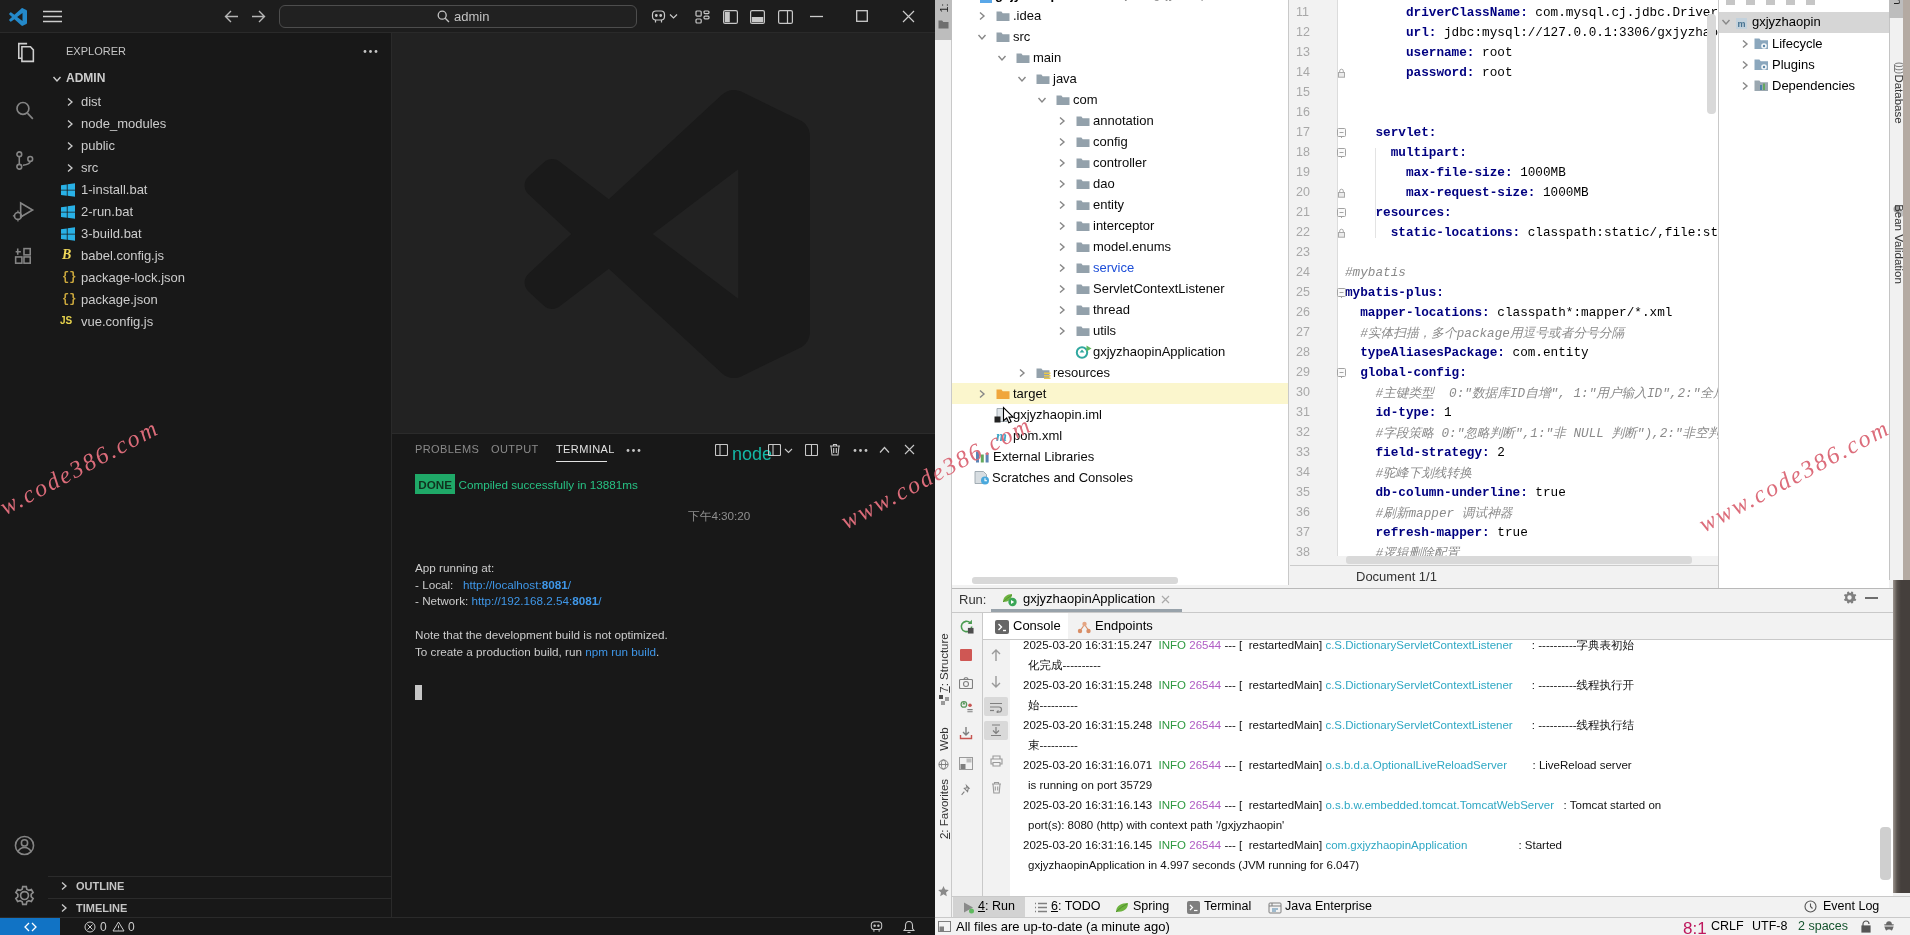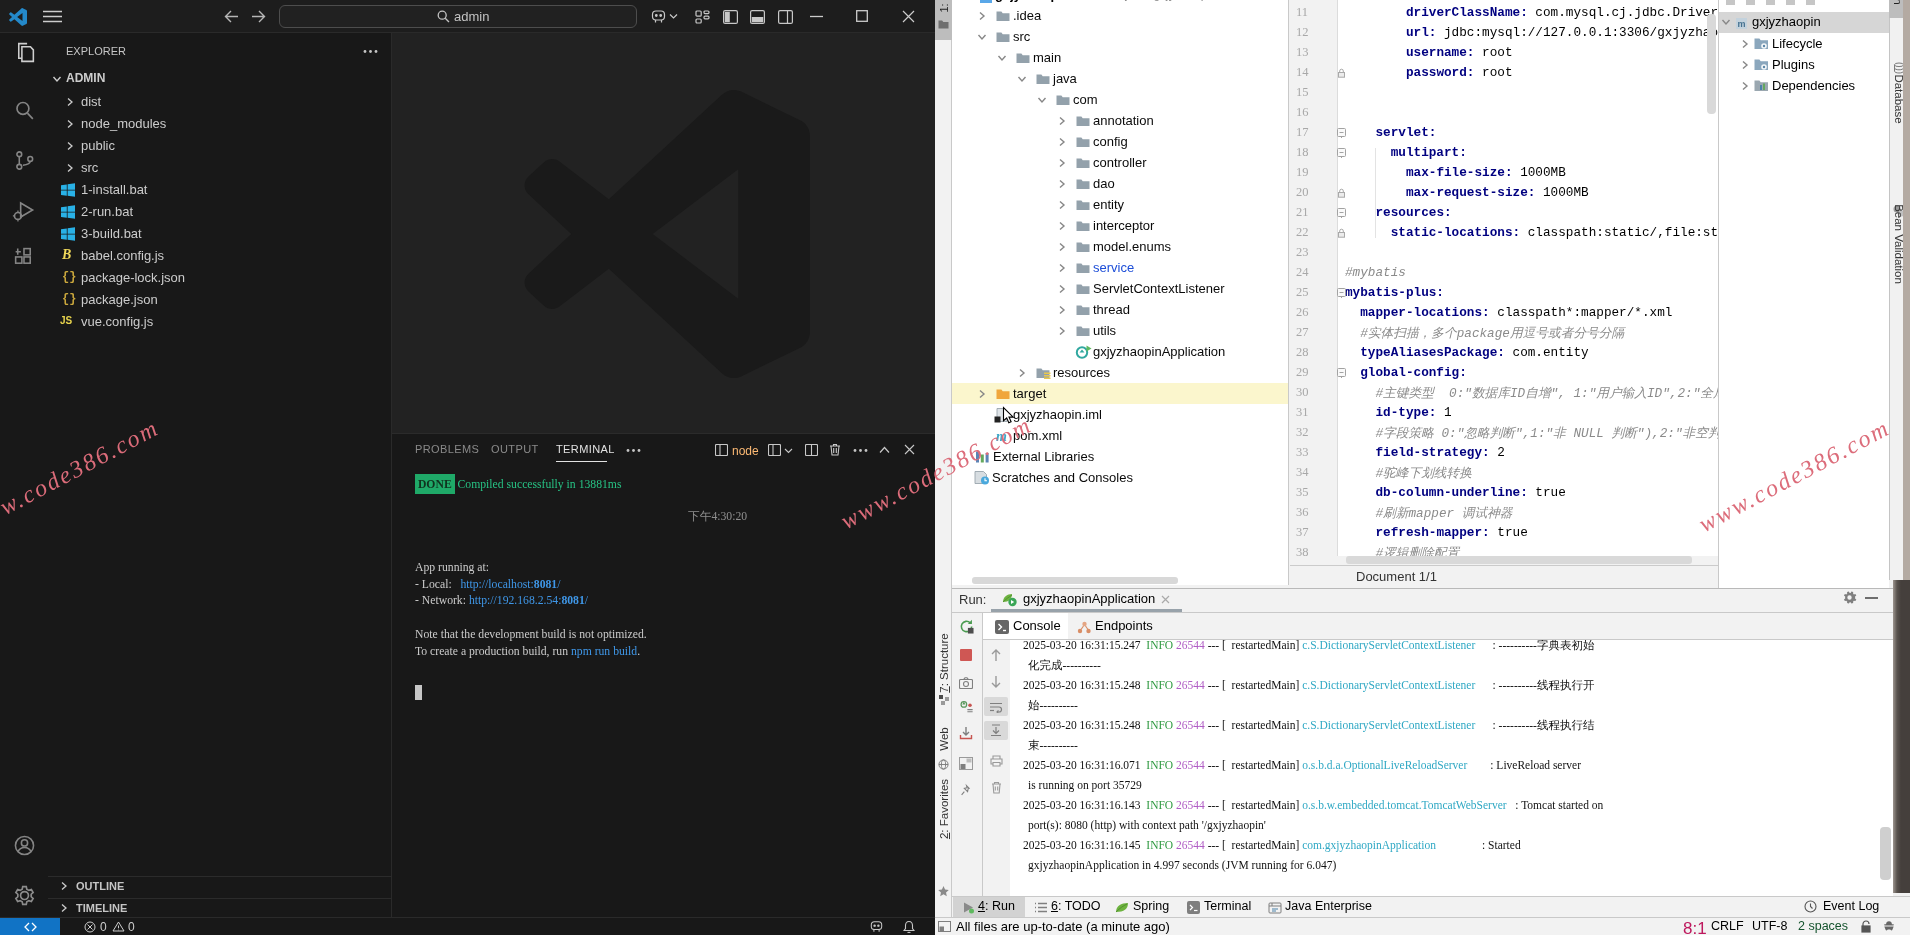--- a/index.html
+++ b/index.html
@@ -1,20 +1,20 @@
 <!DOCTYPE html>
 <html><head>
 <meta charset="utf-8">
 <style>
 *{margin:0;padding:0;box-sizing:border-box}
 html,body{width:1910px;height:935px;overflow:hidden}
 body{position:relative;background:#fff;font-family:"Liberation Sans",sans-serif}
 .a{position:absolute}
 .t{position:absolute;white-space:pre}
-.mono{font-family:Liberation Serif, serif}
+.mono{font-family:Liberation Sans, sans-serif}
 .cl{position:absolute;left:7px;white-space:pre;font-family:"Liberation Mono",monospace;font-size:12.7px;color:#000}
 .k{color:#000080;font-weight:bold}
 .c{color:#8a8a8a;font-style:italic}
 </style>
 </head>
 <body>
 
 <div class="a" id="vsc" style="left:0;top:0;width:935px;height:935px;background:#181818;overflow:hidden">
 
   <div class="a" style="left:0;top:0;width:935px;height:33px;background:#1d1d1d;border-bottom:1px solid #2a2a2a"></div>
@@ -186,21 +186,21 @@
   <div class="a" style="left:556px;top:461px;width:51px;height:1px;background:#e2e2e2"></div>
   <svg class="a" style="left:626px;top:448px" width="16" height="5">
       <circle cx="2" cy="2.5" r="1.4" fill="#c5c5c5"></circle>
       <circle cx="7.5" cy="2.5" r="1.4" fill="#c5c5c5"></circle>
       <circle cx="13" cy="2.5" r="1.4" fill="#c5c5c5"></circle>
     </svg>
   <svg class="a" style="left:715px;top:444px" width="13" height="12">
       <rect x="0.5" y="0.5" width="12" height="11" rx="1" fill="none" stroke="#c8c8c8" stroke-width="1.1"></rect>
       <path d="M5 1v10" stroke="#c8c8c8" stroke-width="1.1"></path>
     </svg>
-  <div class="t" style="left:732px;top:444px;font-size:12px;color:#fdba74">node</div>
+  <div class="t" style="left:732px;top:444px;font-size:18px;color:#14b8a6">node</div>
   <svg class="a" style="left:768px;top:444px" width="13" height="12">
       <rect x="0.5" y="0.5" width="12" height="11" rx="1" fill="none" stroke="#c8c8c8" stroke-width="1.1"></rect>
       <path d="M5 1v10" stroke="#c8c8c8" stroke-width="1.1"></path>
     </svg>
   <svg class="a" style="left:784px;top:448px" width="9" height="6" fill="none" stroke="#c8c8c8" stroke-width="1.1">
       <path d="M1 1l3.5 3.5L8 1"></path>
     </svg>
   <svg class="a" style="left:805px;top:444px" width="13" height="12">
       <rect x="0.5" y="0.5" width="12" height="11" rx="1" fill="none" stroke="#c8c8c8" stroke-width="1.1"></rect>
       <path d="M6.5 1v10" stroke="#c8c8c8" stroke-width="1.1"></path>

